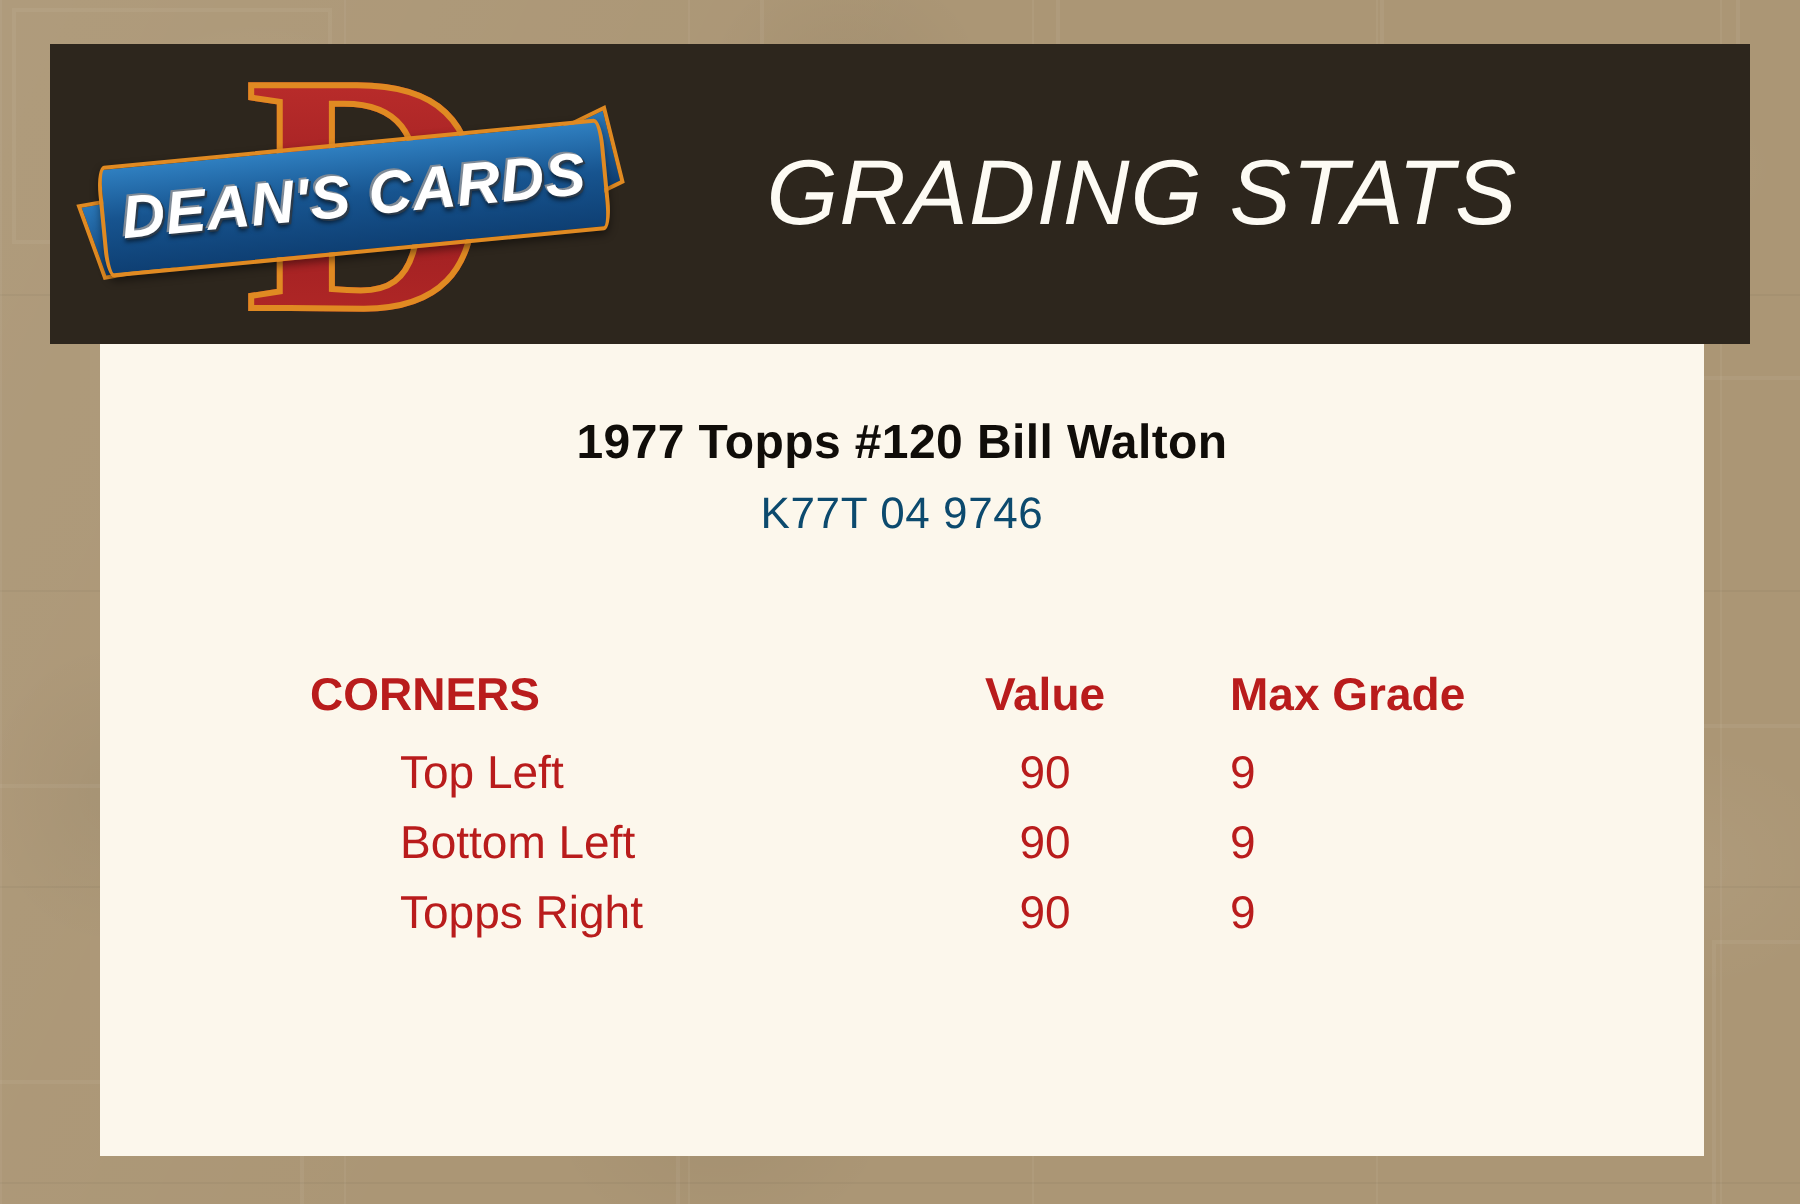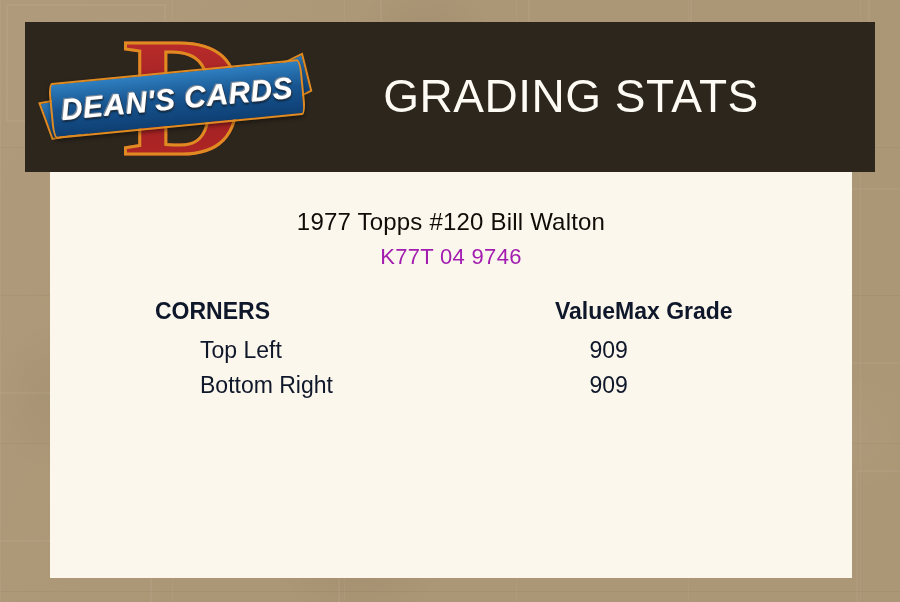--- a/index.html
+++ b/index.html
@@ -130,20 +130,21 @@
   }
   .logo-tail.left  { left: -2px;  top: 74px; transform: rotate(-20deg) skewY(10deg); }
   .logo-tail.right { right: -2px; top: 36px; transform: rotate(-14deg) skewY(-12deg); }
 
   
   .header-titles {
     flex: 1 1 auto;
     text-align: center;
     color: #fdfbf4;
     padding-right: 40px;
+    font-style: italic;
   }
   .header-title {
     font-size: 46px;
     font-weight: normal;
     letter-spacing: 0.5px;
     line-height: 1.08;
   }
   .header-subtitle {
     font-size: 32px;
     font-weight: normal;
@@ -159,48 +160,48 @@
     width: 802px;
     height: 406px;
     background: #fcf7ec;
     z-index: 2;
     padding-top: 36px;
   }
 
   .card-title {
     text-align: center;
     font-size: 24px;
-    font-weight: normal;
+    font-weight: bold;
     color: #100d09;
     letter-spacing: 0.2px;
   }
   .card-serial {
     text-align: center;
     font-size: 22px;
     font-weight: normal;
-    color: #a21caf;
+    color: #0c4a6e;
     margin-top: 8px;
     letter-spacing: 0.3px;
   }
 
   
   .stats-table {
-    margin: 24px 0 0 0;
+    margin: 60px 0 0 0;
     width: 100%;
     border-collapse: collapse;
-    color: #0f172a;
+    color: #b91c1c;
   }
   .stats-table th,
   .stats-table td {
     padding: 0;
     line-height: 35px;
     font-weight: normal;
   }
   .col-label  { width: 380px; text-align: left; padding-left: 105px !important; }
-  .col-value  { width: 185px; text-align: right; }
+  .col-value  { width: 185px; text-align: center; }
   .col-max    { width: 237px; text-align: left; }
 
   .stats-table thead th {
     font-size: 23px;
     font-weight: bold;
     padding-bottom: 4px;
   }
   .stats-table thead th.col-label { padding-left: 105px !important; }
 
   .stats-table tbody td {
@@ -255,20 +256,25 @@
         <th class="col-max">Max Grade</th>
       </tr>
     </thead>
     <tbody>
       <tr>
         <td class="col-label">Top Left</td>
         <td class="col-value">90</td>
         <td class="col-max">9</td>
       </tr>
       <tr>
-        <td class="col-label">Bottom Right</td>
+        <td class="col-label">Bottom Left</td>
         <td class="col-value">90</td>
         <td class="col-max">9</td>
       </tr>
+      <tr>
+        <td class="col-label">Topps Right</td>
+        <td class="col-value">90</td>
+        <td class="col-max">9</td>
+      </tr>
     </tbody>
   </table>
 
 </div>
 
 </body></html>

